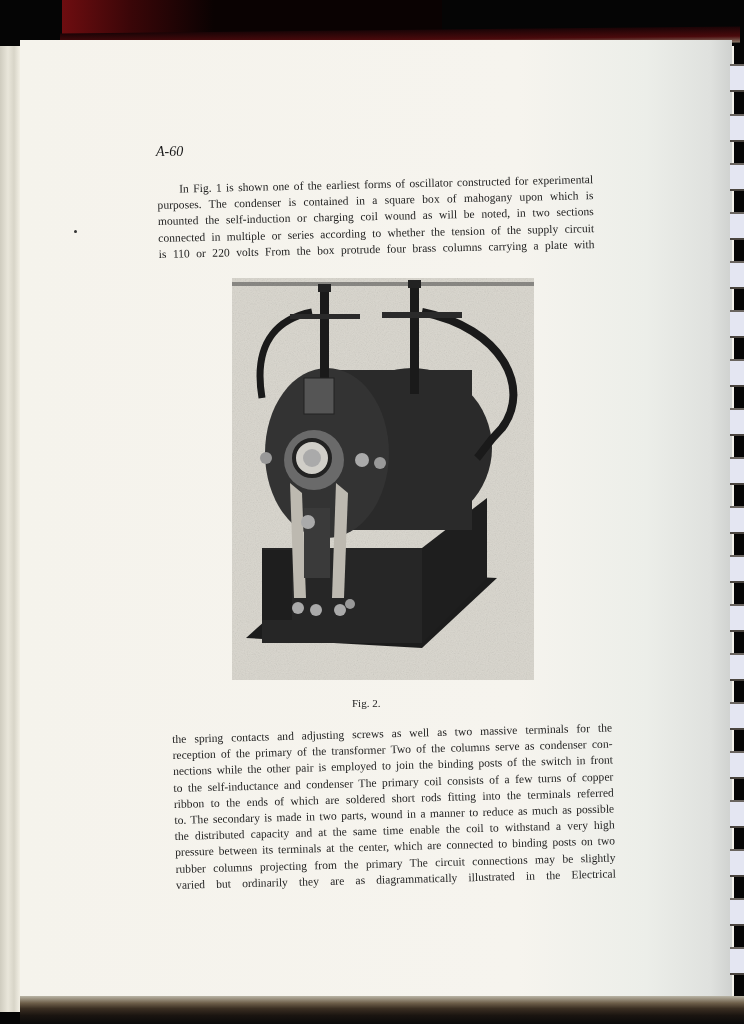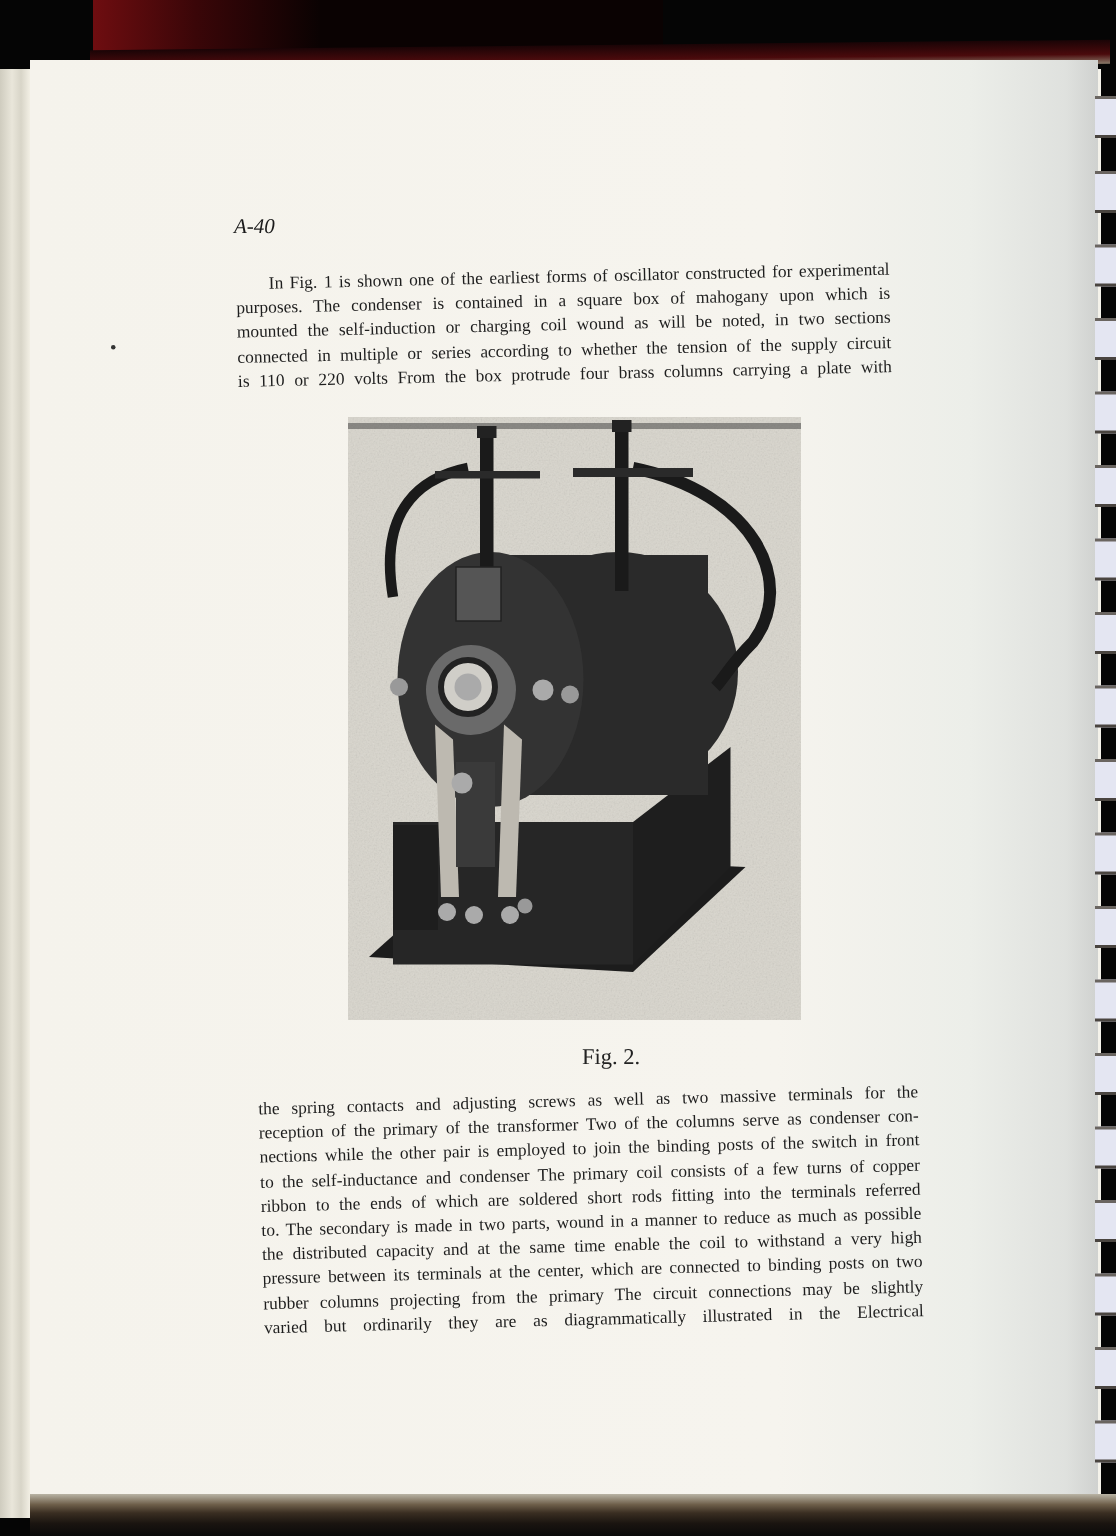--- a/index.html
+++ b/index.html
@@ -44,21 +44,21 @@
   .para1 { left:157px; top:182px; width:436px; transform:rotate(-1.3deg); transform-origin:left top; }
   .para2 { left:172px; top:732px; width:440px; transform:rotate(-1.5deg); transform-origin:left top; }
   .para .line { display:block; white-space:nowrap; text-align:justify; text-align-last:justify; }
   .indent { padding-left:22px; }
   .figure {
     position:absolute; left:232px; top:278px; width:302px; height:402px;
     background:radial-gradient(ellipse at 50% 50%,#e6e3da 0%,#d2cfc6 60%,#c8c5bc 100%);
     overflow:hidden;
   }
   .caption {
-    position:absolute; left:388px; top:697px; font-size:15px; color:#222;
+    position:absolute; left:352px; top:697px; font-size:11px; color:#222;
   }
   .dot { position:absolute; width:3px; height:3px; background:#333; border-radius:50%; }
 </style>
 </head>
 <body>
 
 <div class="red-cover"></div>
 <div class="cover-edge"></div>
 <div class="page-stack"></div>
 <div class="page"></div>
@@ -79,21 +79,21 @@
   <div class="tab" style="top:604px"></div>
   <div class="tab" style="top:653px"></div>
   <div class="tab" style="top:702px"></div>
   <div class="tab" style="top:751px"></div>
   <div class="tab" style="top:800px"></div>
   <div class="tab" style="top:849px"></div>
   <div class="tab" style="top:898px"></div>
   <div class="tab" style="top:947px"></div>
 </div>
 
-<div class="page-number">A-40</div>
+<div class="page-number">A-60</div>
 
 <div class="para para1">
   <span class="line indent">In Fig. 1 is shown one of the earliest forms of oscillator constructed for experimental</span>
   <span class="line">purposes. The condenser is contained in a square box of mahogany upon which is</span>
   <span class="line">mounted the self-induction or charging coil wound as will be noted, in two sections</span>
   <span class="line">connected in multiple or series according to whether the tension of the supply circuit</span>
   <span class="line">is 110 or 220 volts From the box protrude four brass columns carrying a plate with</span>
 </div>
 
 <div class="figure">

